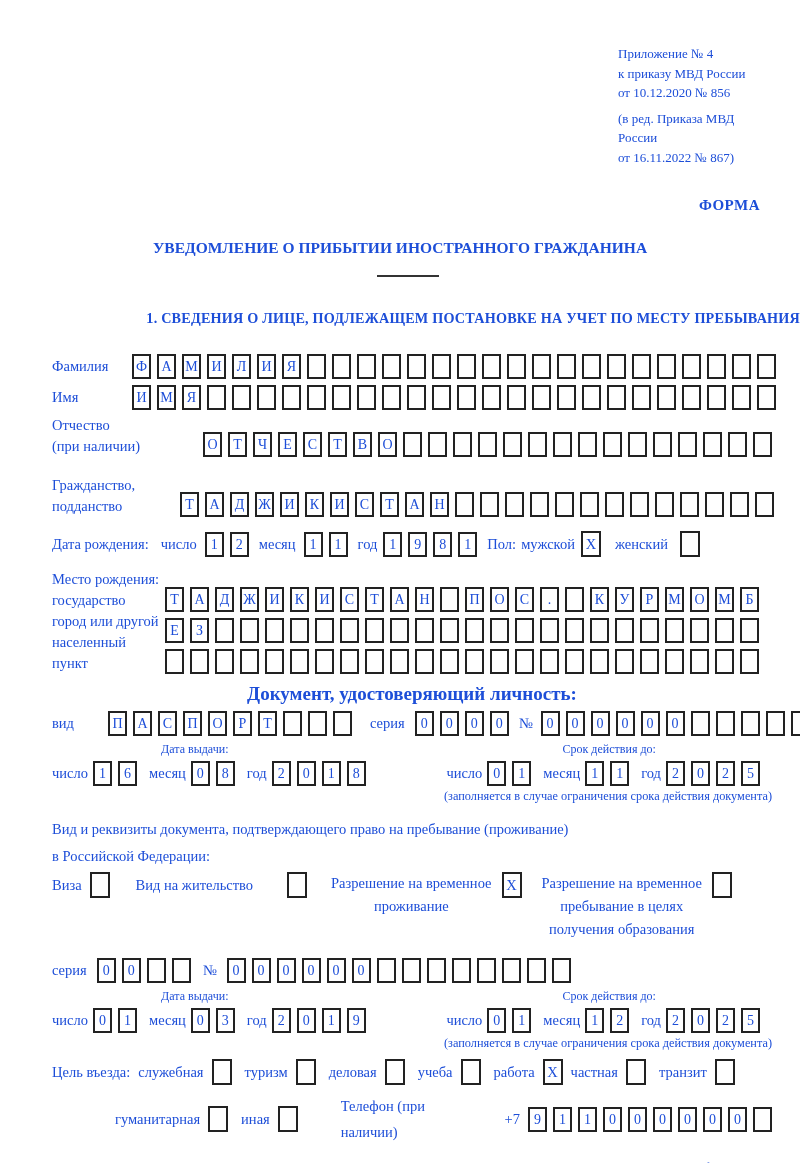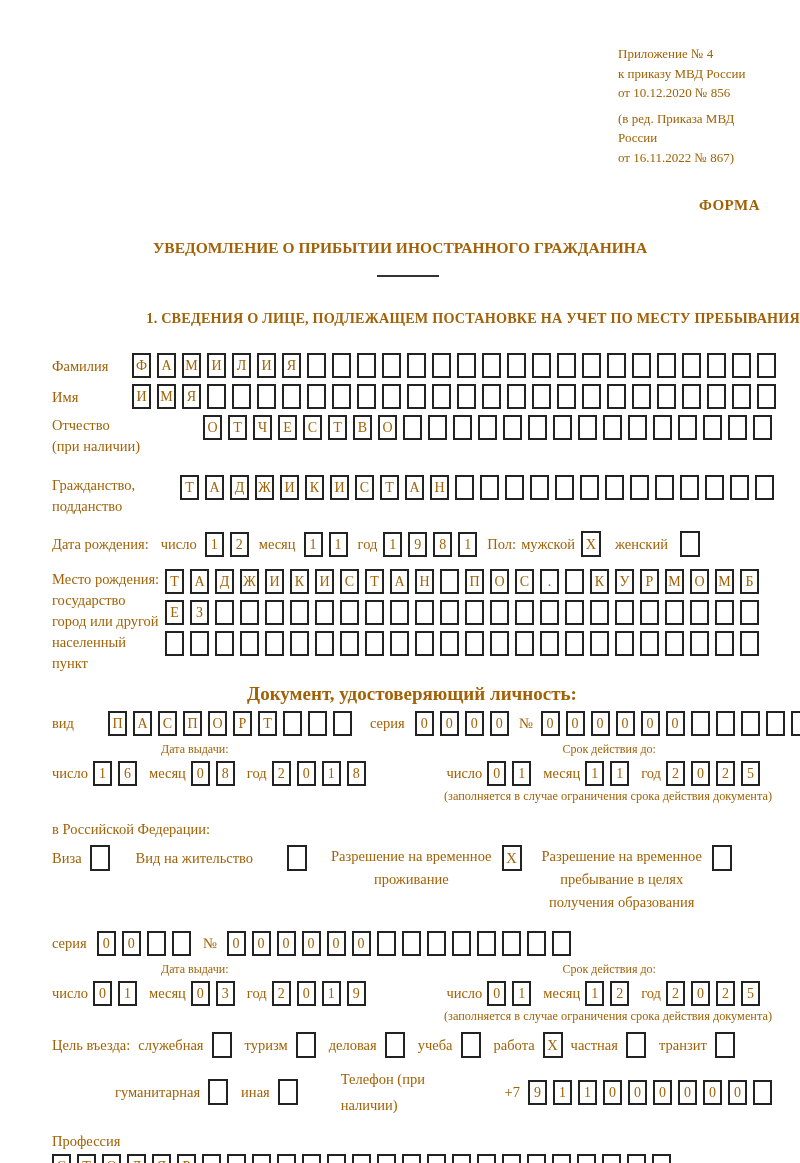--- a/index.html
+++ b/index.html
@@ -1,28 +1,28 @@
 <!DOCTYPE html>
 <html><head>
 <meta charset="utf-8">
 <style>
   html,body{margin:0;padding:0;background:#fff;}
   .page{
-    width:800px;height:1163px;background:#ffffff;color:#a16207;
+    width:800px;height:1163px;background:#ffffff;color:#1d4ed8;
     font-family:"Liberation Serif","DejaVu Serif",serif;
     position:relative;overflow:hidden;font-size:14.5px;
   }
   .appendix{margin:44px 30px 0 618px;font-size:13px;line-height:1.5;}
   .appendix .ed{margin-top:6px;}
   .forma{margin:30px 40px 0 0;text-align:right;font-weight:bold;font-size:15px;letter-spacing:.5px;}
   .title{margin-top:22px;text-align:center;font-weight:bold;font-size:15.5px;line-height:1.55;}
   .title-underline{display:inline-block;width:62px;border-bottom:2.5px solid #333;height:.9em;margin-left:16px;}
   .sec-heading{margin-top:26px;text-align:right;font-weight:bold;font-size:14.2px;letter-spacing:.2px;}
   .content{margin:0 28px 0 52px;}
-  .frow{display:flex;align-items:flex-start;}
+  .frow{display:flex;align-items:flex-end;}
   .lbl{line-height:26px;flex:0 0 auto;}
   .lbl-block{flex:0 0 auto;line-height:1.5;}
   .lbl-block div{line-height:21px;}
   .w80{width:80px;}
   .w151{width:151px;}
   .w128{width:128px;}
   .w113{width:113px;}
   .w93{width:93px;}
   .cells{display:flex;gap:6px;flex-wrap:nowrap;}
   .cell{
@@ -412,20 +412,21 @@
               <span class="cell">0</span>
               <span class="cell">2</span>
               <span class="cell">5</span>
             </span>
         </div>
       </div>
     </div>
     <div class="note-right">(заполняется в случае ограничения срока действия документа)</div>
 
     <div class="res-lines">
+      <div>Вид и реквизиты документа, подтверждающего право на пребывание (проживание)</div>
       <div>в Российской Федерации:</div>
     </div>
 
     <div class="cbrow">
       <span class="opt">
         <span class="olbl">Виза</span>
         <span class="cb"></span>
       </span>
       <span class="opt" style="margin-left:26px;">
         <span class="olbl">Вид на жительство</span>

